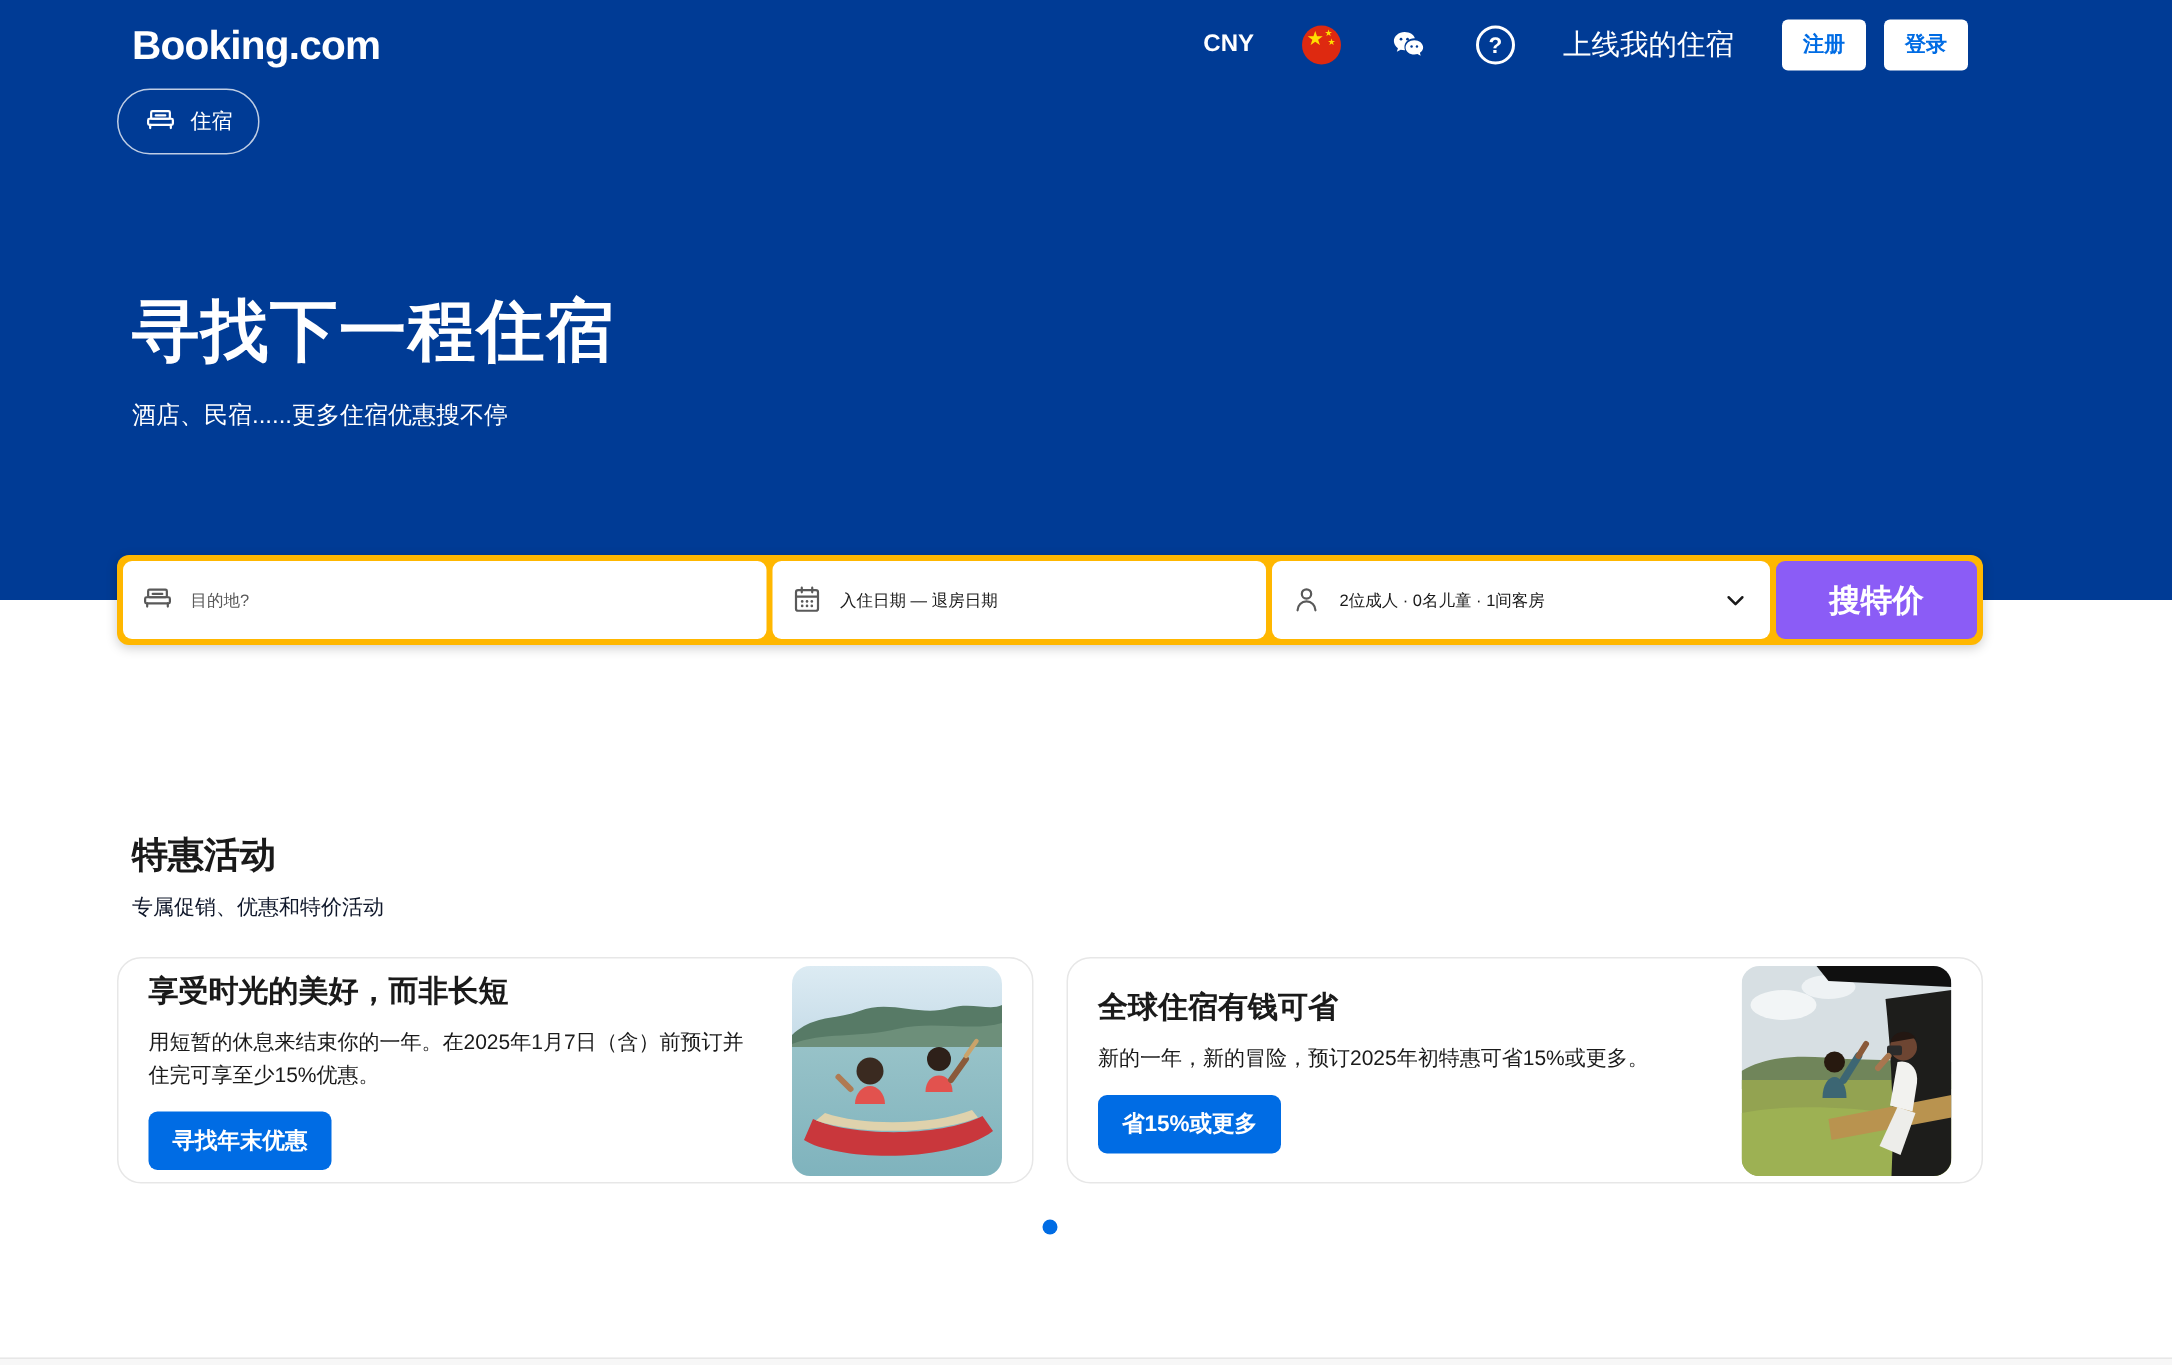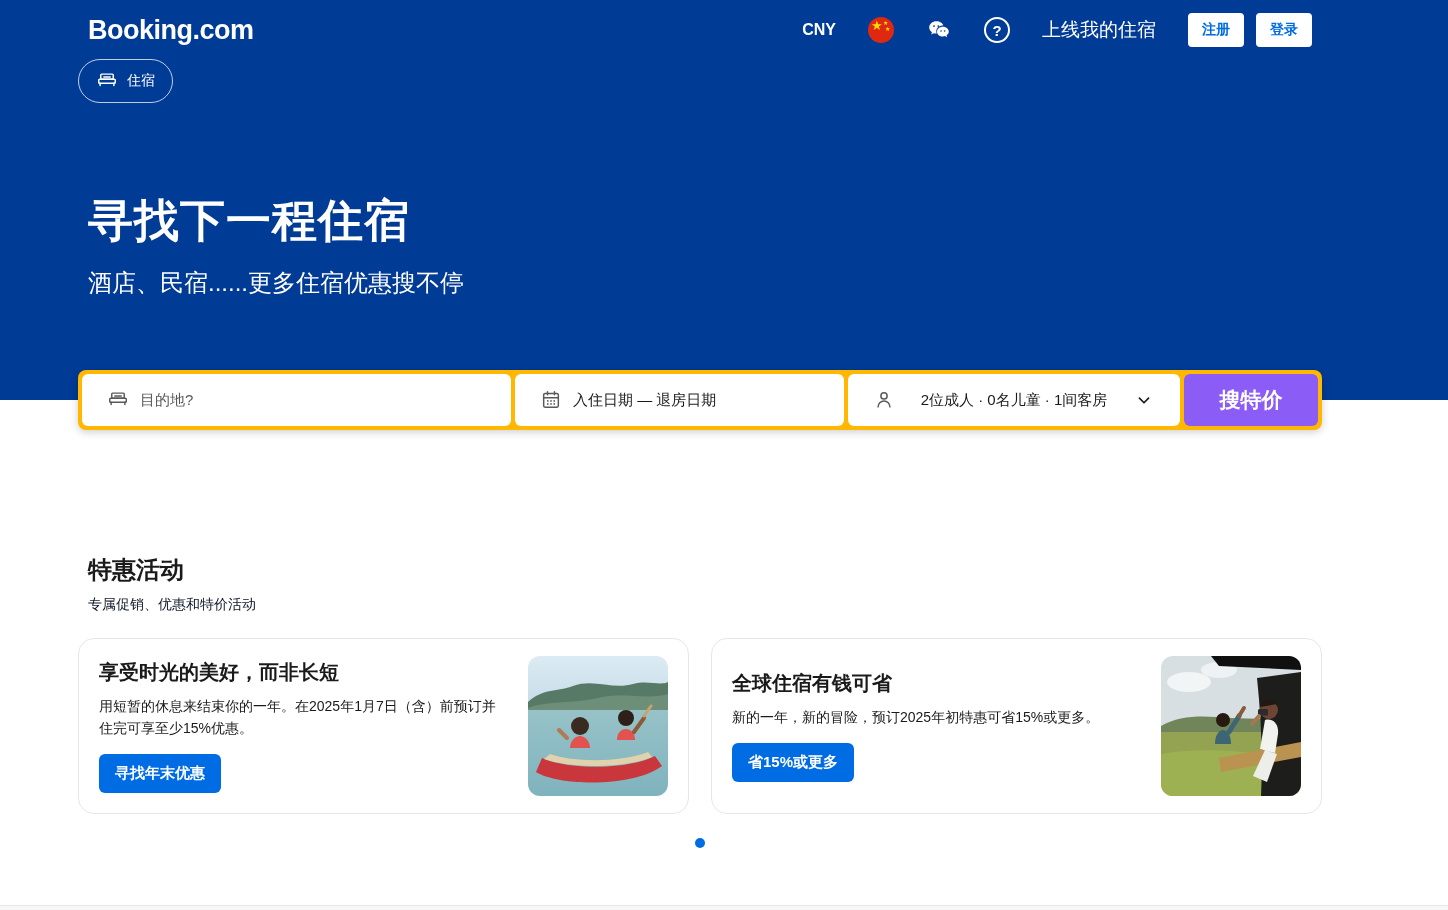--- a/index.html
+++ b/index.html
@@ -30,44 +30,44 @@
                padding:8px 14px; font-size:14px; font-weight:600; font-family:inherit; cursor:pointer; }
 
   .nav-row { padding:12px 0 0 0; }
   .nav-pill { display:inline-flex; align-items:center; gap:9px; background:none; color:#fff;
               border:1px solid rgba(255,255,255,.75); border-radius:999px; padding:10px 17px;
               font-size:14px; font-family:inherit; cursor:pointer;justify-content:space-between; }
   .nav-pill svg { width:22px; height:22px; }
 
   .hero-text { margin-top:88px; padding-left:10px; }
   .hero-text h1 { margin:0; font-size:45px; font-weight:bold; letter-spacing:1px; }
-  .hero-text p { margin:16px 0 0 0; font-size:24px; font-weight:400; }
+  .hero-text p { margin:16px 0 0 0; font-size:16px; font-weight:400; }
 
   
   .searchbar-wrap { position:absolute; top:370px; left:0; width:100%; }
   .searchbar { display:flex; gap:4px; background:#ffb700; border-radius:8px; padding:4px;
                height:60px; box-shadow:0 2px 8px rgba(0,0,0,.2); }
   .search-field { background:#fff; border-radius:6px; display:flex; align-items:center;
-                  gap:11px; padding:0 25px; font-size:15px; color:#1a1a1a; cursor:pointer;text-align:center; }
+                  gap:11px; padding:0 12px; font-size:11px; color:#1a1a1a; cursor:pointer; }
   .search-field svg { width:22px; height:22px; color:#595959; flex-shrink:0; }
   .f-dest { flex:0 0 429px; }
   .f-dest .placeholder { color:#595959; }
   .f-dates { flex:0 0 329px; }
   .f-occ { flex:0 0 332px; }
   .f-occ .occ-label { flex:1; }
   .f-occ .chev { color:#1a1a1a; }
   .search-submit { flex:1; background:#8b5cf6; color:#fff; border:none; border-radius:6px;
                    font-size:21px; font-weight:600; font-family:inherit; cursor:pointer; }
 
   
   .offers { padding-top:154px; }
   .offers h2 { margin:0; padding-left:10px; font-size:24px; font-weight:bold; color:#1a1a1a; }
   .offers-sub { margin:10px 0 0 0; padding-left:10px; font-size:14px; color:#0f172a;font-family:Liberation Mono, monospace; }
   .cards { display:flex; gap:22px; margin-top:24px; }
-  .card { flex:1; height:176px; background:#fff; border:1px solid #e7e7e7; border-radius:16px;
+  .card { flex:1; height:151px; background:#fff; border:1px solid #e7e7e7; border-radius:16px;
           padding:28px 20px; display:flex; align-items:center; justify-content:space-between;
           gap:23px; cursor:pointer; }
   .card-text { display:flex; flex-direction:column; justify-content:center; max-width:440px; }
   .card-text h3 { margin:0; font-size:20px; font-weight:bold; color:#1a1a1a; }
   .card-text p { margin:10px 0 0 0; font-size:14px; line-height:1.55; color:#1a1a1a; }
   .cta { margin-top:14px; align-self:flex-start; background:#006ce4; color:#fff; border:none;
          border-radius:6px; padding:10px 16px; font-size:15px; font-weight:600;
          font-family:inherit; cursor:pointer; }
   .card-img { width:140px; height:140px; border-radius:12px; overflow:hidden; flex-shrink:0; }
   .card-img svg { display:block; width:140px; height:140px; }

